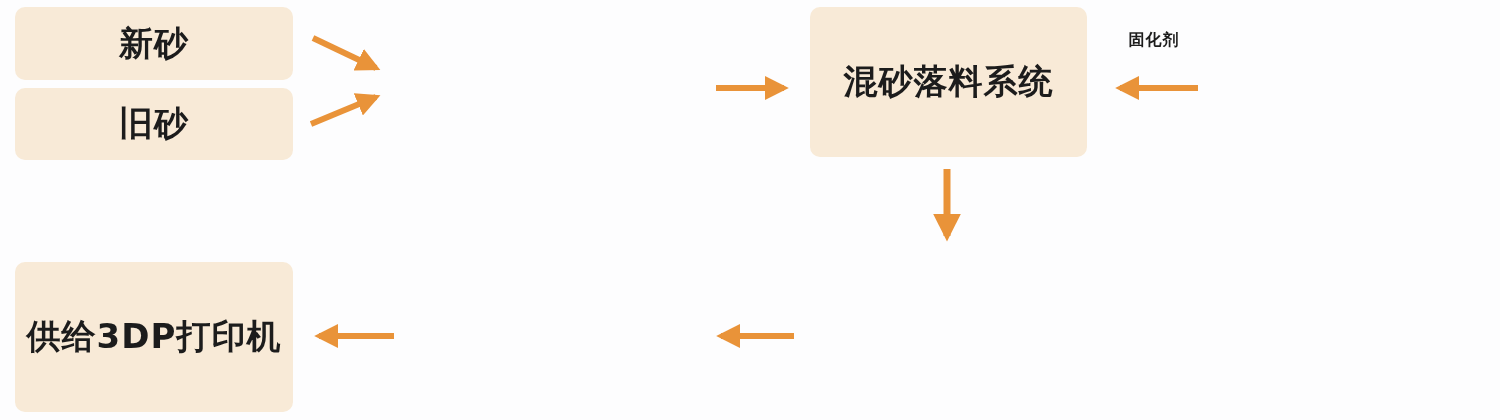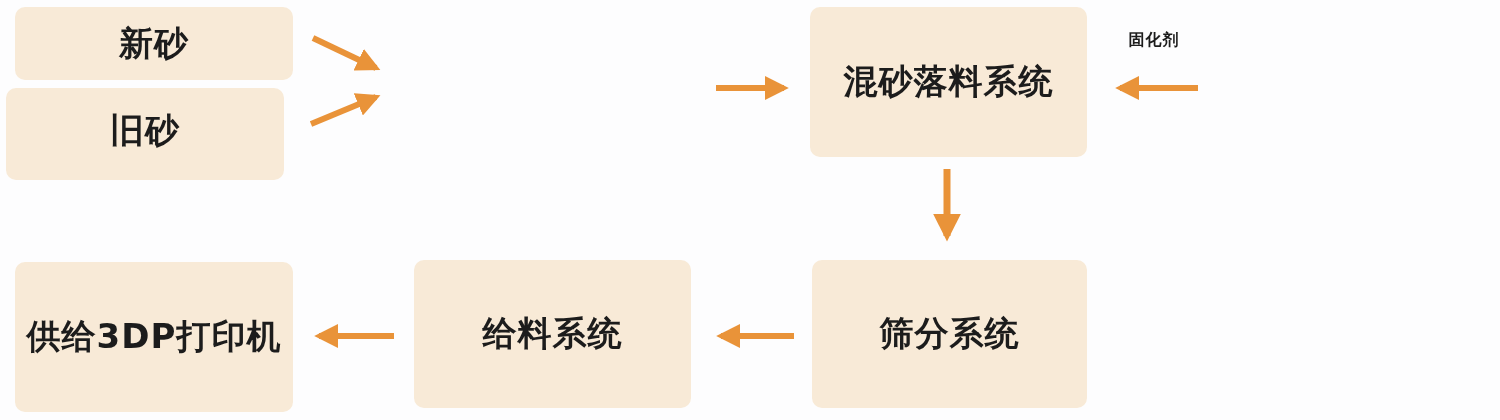--- a/index.html
+++ b/index.html
@@ -66,37 +66,31 @@
     <line x1="1198" y1="88" x2="1120" y2="88" stroke="#e99339" stroke-width="6" marker-end="url(#ah)"></line>
     <line x1="947" y1="169" x2="947" y2="236" stroke="#e99339" stroke-width="7" marker-end="url(#ah)"></line>
     <line x1="794" y1="336" x2="721" y2="336" stroke="#e99339" stroke-width="6" marker-end="url(#ah)"></line>
     <line x1="394" y1="336" x2="319" y2="336" stroke="#e99339" stroke-width="6" marker-end="url(#ah)"></line>
   </svg>
 
   <div class="node" style="left:15px; top:7px; width:278px; height:73px;">
     <span class="node-label">新砂</span>
   </div>
 
-  <div class="node" style="left:6px; top:88px; width:278px; height:92px;font-family:Liberation Mono, monospace;">
+  <div class="node" style="left:15px; top:88px; width:278px; height:72px;">
     <span class="node-label">旧砂</span>
   </div>
 
 
   <div class="node" style="left:810px; top:7px; width:277px; height:150px;">
     <span class="node-label">混砂落料系统</span>
   </div>
 
 
-  <div class="node" style="left:812px; top:260px; width:275px; height:148px;">
-    <span class="node-label">筛分系统</span>
-  </div>
 
-  <div class="node" style="left:414px; top:260px; width:277px; height:148px;">
-    <span class="node-label">给料系统</span>
-  </div>
 
   <div class="node" style="left:15px; top:262px; width:278px; height:150px;">
     <span class="node-label">供给3DP打印机</span>
   </div>
 
   <div class="edge-label" style="left:1108px; top:30px; width:92px;">固化剂</div>
 
 </div>
 
 </body></html>

